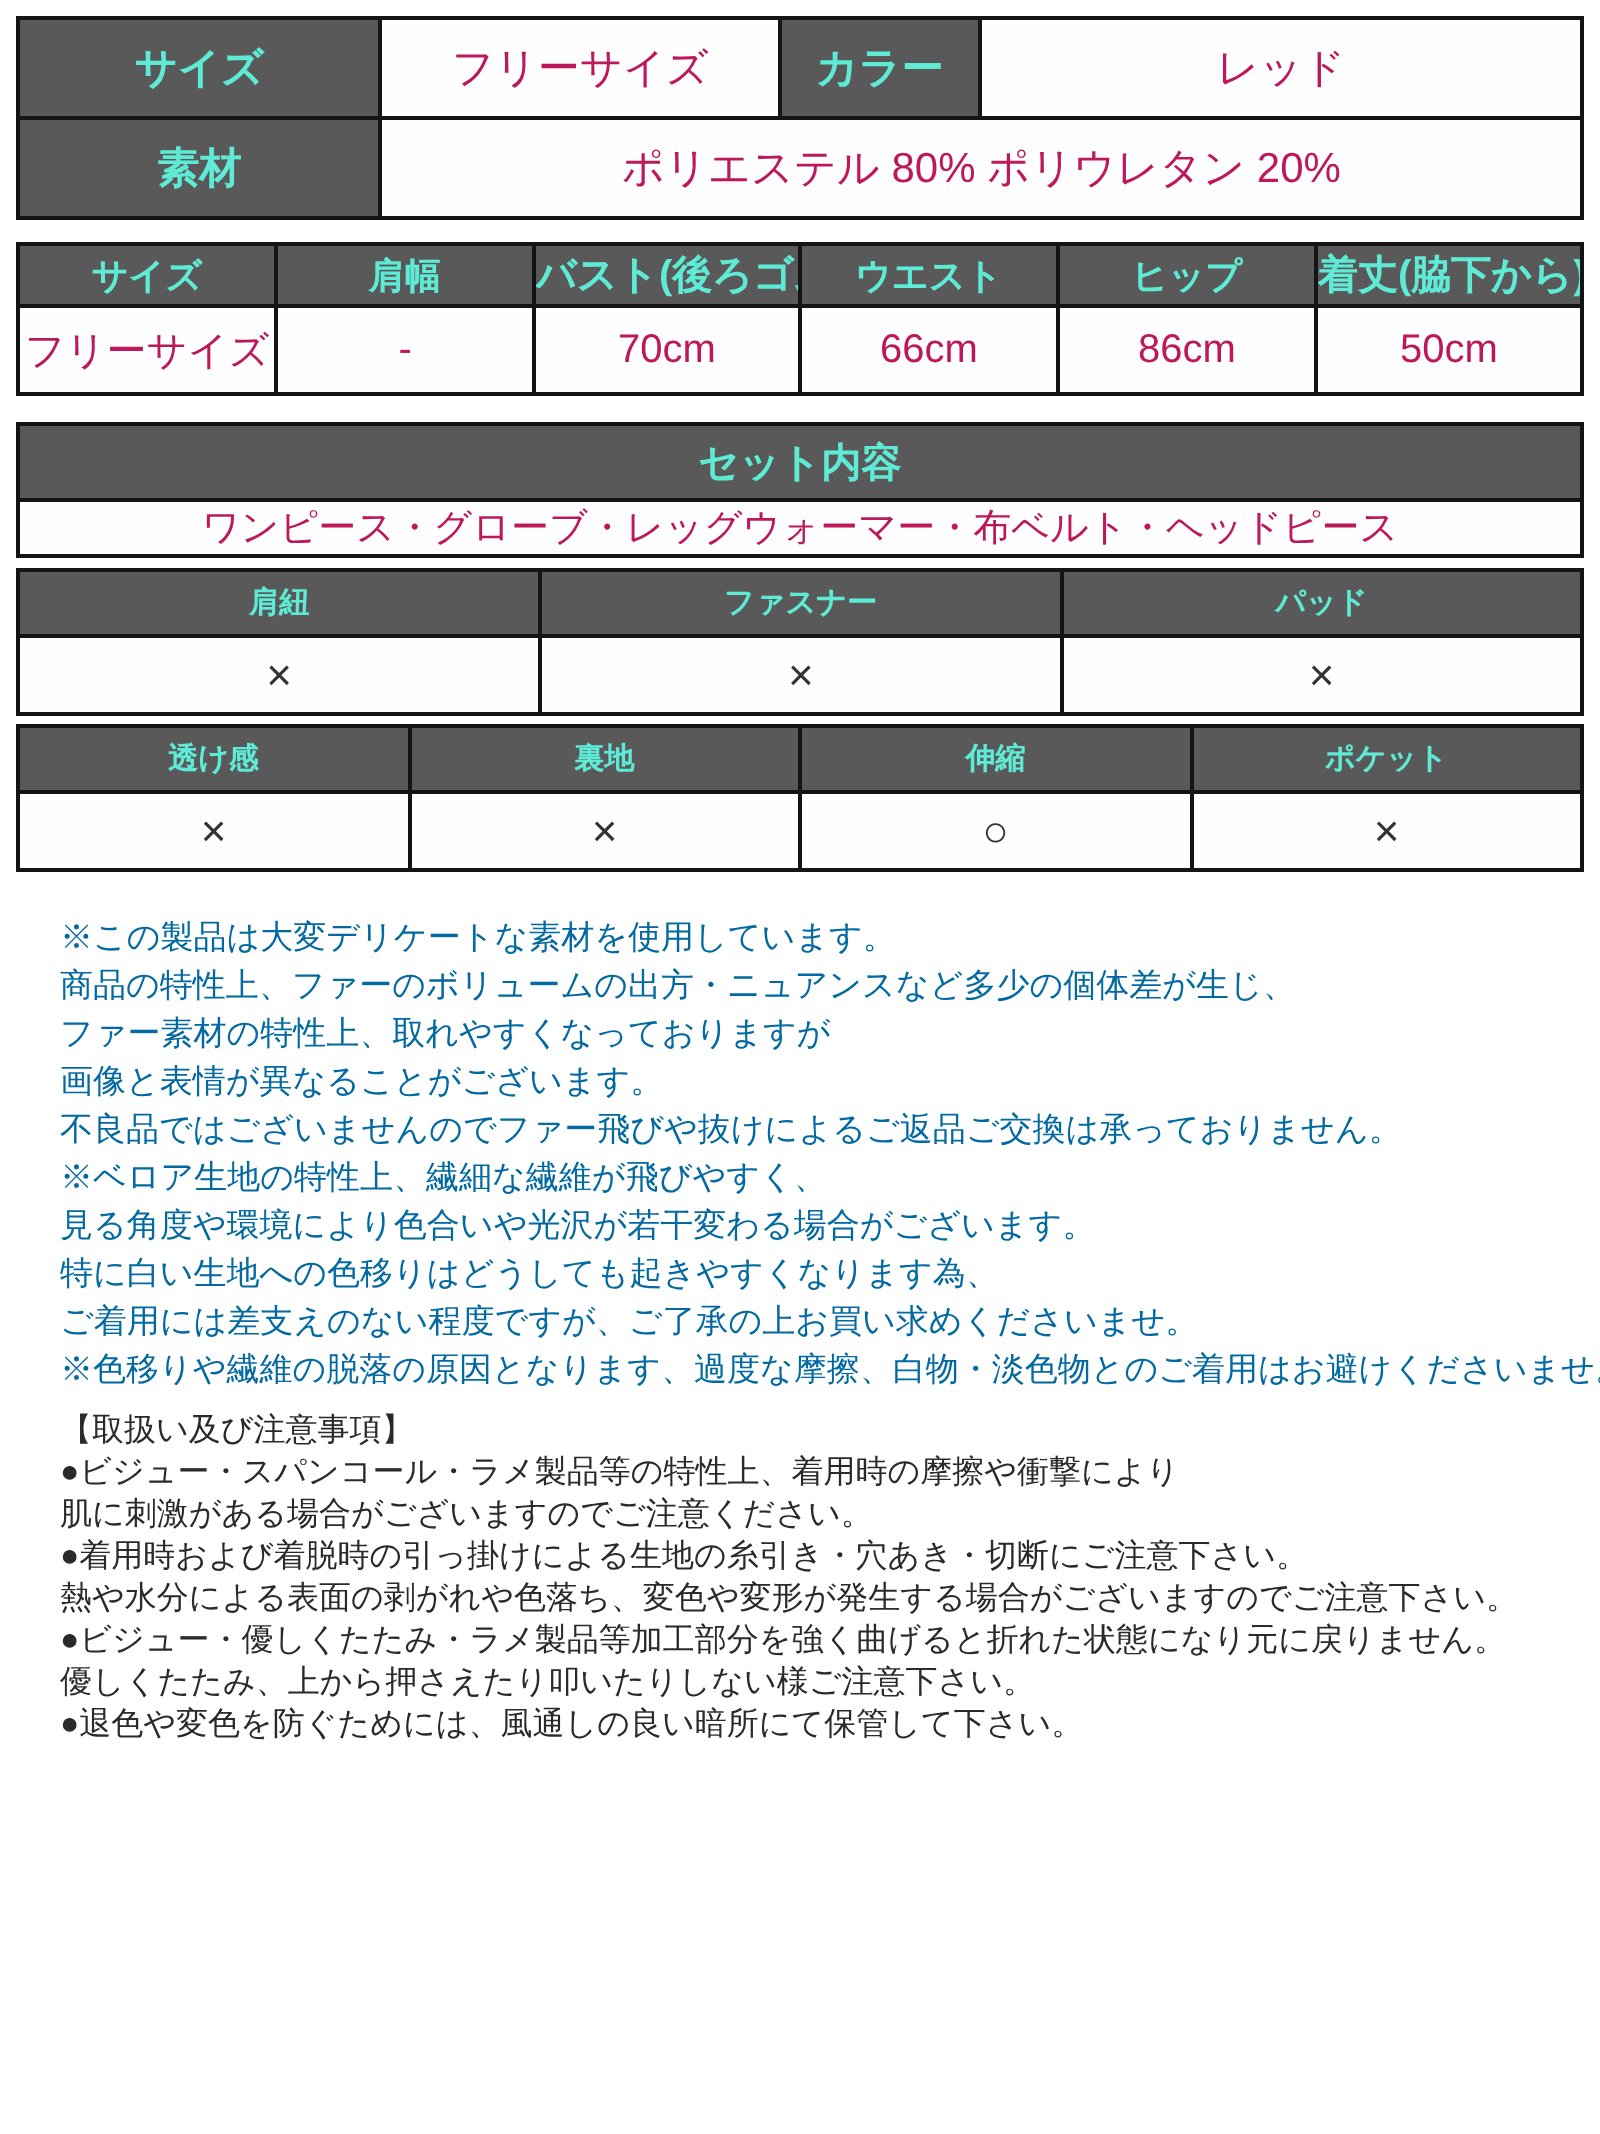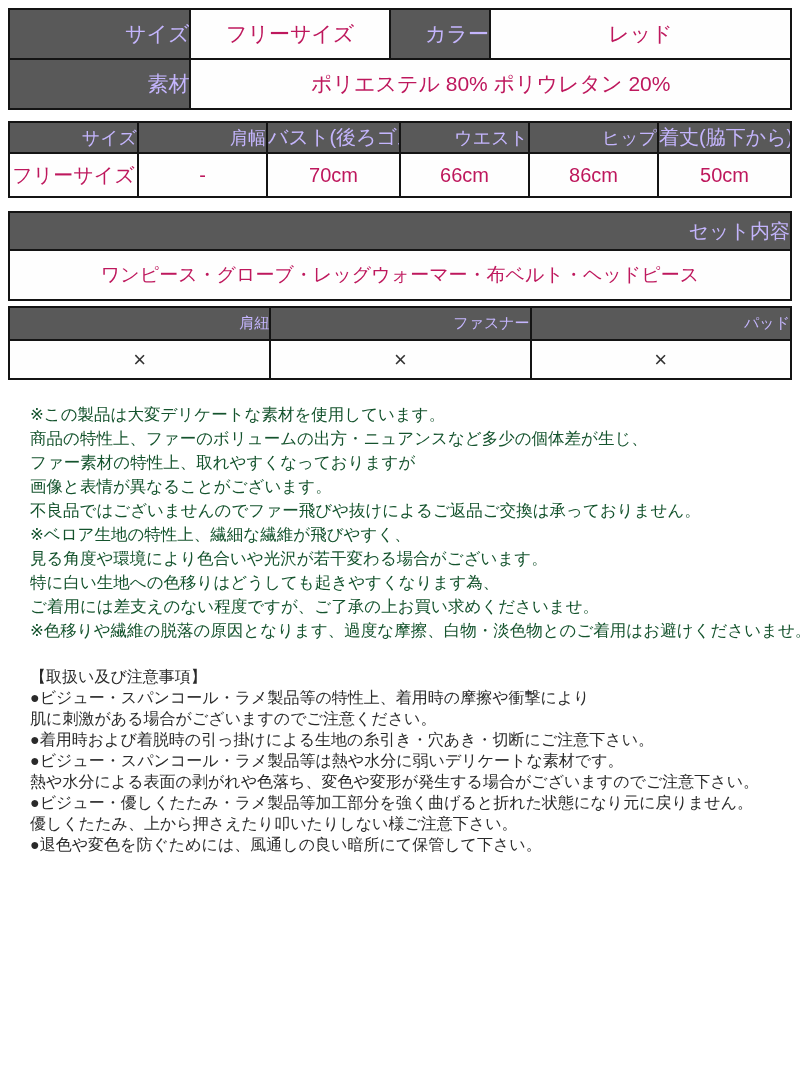--- a/index.html
+++ b/index.html
@@ -21,55 +21,55 @@
   th, td {
     border: 2px solid #141414;
     text-align: center;
     vertical-align: middle;
     padding: 0;
     white-space: nowrap;
     overflow: hidden;
   }
   th {
     background: var(--header-bg, #595959);
-    color: #c4b5fd;
-    font-weight: normal;
-    text-align: right;
+    color: #5eead4;
+    font-weight: bold;
   }
   td { background: #fefefe; color: #be185d; }
 
   
   .t1 { margin-bottom: 11px; }
   .t1 th, .t1 td { height: 50px; font-size: 21px; }
 
   
   .t2 { margin-bottom: 13px; }
   .t2 th { height: 31px; font-size: 18px; }
   .t2 th.small { font-size: 20px; }
   .t2 td { height: 44px; font-size: 20px; }
 
   
   .t3 { margin-bottom: 5px; }
   .t3 th { height: 38px; font-size: 20px; }
-  .t3 td { height: 50px; font-size: 19px; }
+  .t3 td { height: 28px; font-size: 19px; }
 
   
   .t4 { margin-bottom: 4px; }
   .t4 th, .t5 th { height: 33px; font-size: 15px; }
   .t4 td, .t5 td { height: 39px; font-size: 22px; color: #333; }
 
   .notes { padding-left: 22px; white-space: nowrap; }
   .notes1 {
     margin-top: 22px;
     font-size: 16.5px;
     line-height: 24px;
-    color: #14532d;
+    color: #0369a1;
+    font-family: Liberation Mono, monospace;
   }
   .notes2 {
-    margin-top: 24px;
+    margin-top: 7px;
     font-size: 16px;
     line-height: 21px;
     color: #2a2a2a;
   }
   .line { height: auto; }
 </style>
 </head>
 <body>
 
 <div class="page">
@@ -148,39 +148,60 @@
         <th>パッド</th>
       </tr>
       <tr>
         <td>×</td>
         <td>×</td>
         <td>×</td>
       </tr>
     </tbody>
   </table>
 
+  <table class="t5">
+    <colgroup>
+        <col style="width:25%">
+        <col style="width:25%">
+        <col style="width:25%">
+        <col style="width:25%">
+      </colgroup>
+    <tbody>
+      <tr>
+        <th>透け感</th>
+        <th>裏地</th>
+        <th>伸縮</th>
+        <th>ポケット</th>
+      </tr>
+      <tr>
+        <td>×</td>
+        <td>×</td>
+        <td>○</td>
+        <td>×</td>
+      </tr>
+    </tbody>
+  </table>
 
   <div class="notes notes1">
     <div class="line">※この製品は大変デリケートな素材を使用しています。</div>
     <div class="line">商品の特性上、ファーのボリュームの出方・ニュアンスなど多少の個体差が生じ、</div>
     <div class="line">ファー素材の特性上、取れやすくなっておりますが</div>
     <div class="line">画像と表情が異なることがございます。</div>
     <div class="line">不良品ではございませんのでファー飛びや抜けによるご返品ご交換は承っておりません。</div>
     <div class="line">※ベロア生地の特性上、繊細な繊維が飛びやすく、</div>
     <div class="line">見る角度や環境により色合いや光沢が若干変わる場合がございます。</div>
     <div class="line">特に白い生地への色移りはどうしても起きやすくなります為、</div>
     <div class="line">ご着用には差支えのない程度ですが、ご了承の上お買い求めくださいませ。</div>
     <div class="line">※色移りや繊維の脱落の原因となります、過度な摩擦、白物・淡色物とのご着用はお避けくださいませ。</div>
   </div>
 
   <div class="notes notes2">
     <div class="line">【取扱い及び注意事項】</div>
     <div class="line">●ビジュー・スパンコール・ラメ製品等の特性上、着用時の摩擦や衝撃により</div>
     <div class="line">肌に刺激がある場合がございますのでご注意ください。</div>
     <div class="line">●着用時および着脱時の引っ掛けによる生地の糸引き・穴あき・切断にご注意下さい。</div>
-    <div class="line">●ビジュー・スパンコール・ラメ製品等は熱や水分に弱いデリケートな素材です。</div>
     <div class="line">熱や水分による表面の剥がれや色落ち、変色や変形が発生する場合がございますのでご注意下さい。</div>
     <div class="line">●ビジュー・優しくたたみ・ラメ製品等加工部分を強く曲げると折れた状態になり元に戻りません。</div>
     <div class="line">優しくたたみ、上から押さえたり叩いたりしない様ご注意下さい。</div>
     <div class="line">●退色や変色を防ぐためには、風通しの良い暗所にて保管して下さい。</div>
   </div>
 
 </div>
 
 </body></html>

